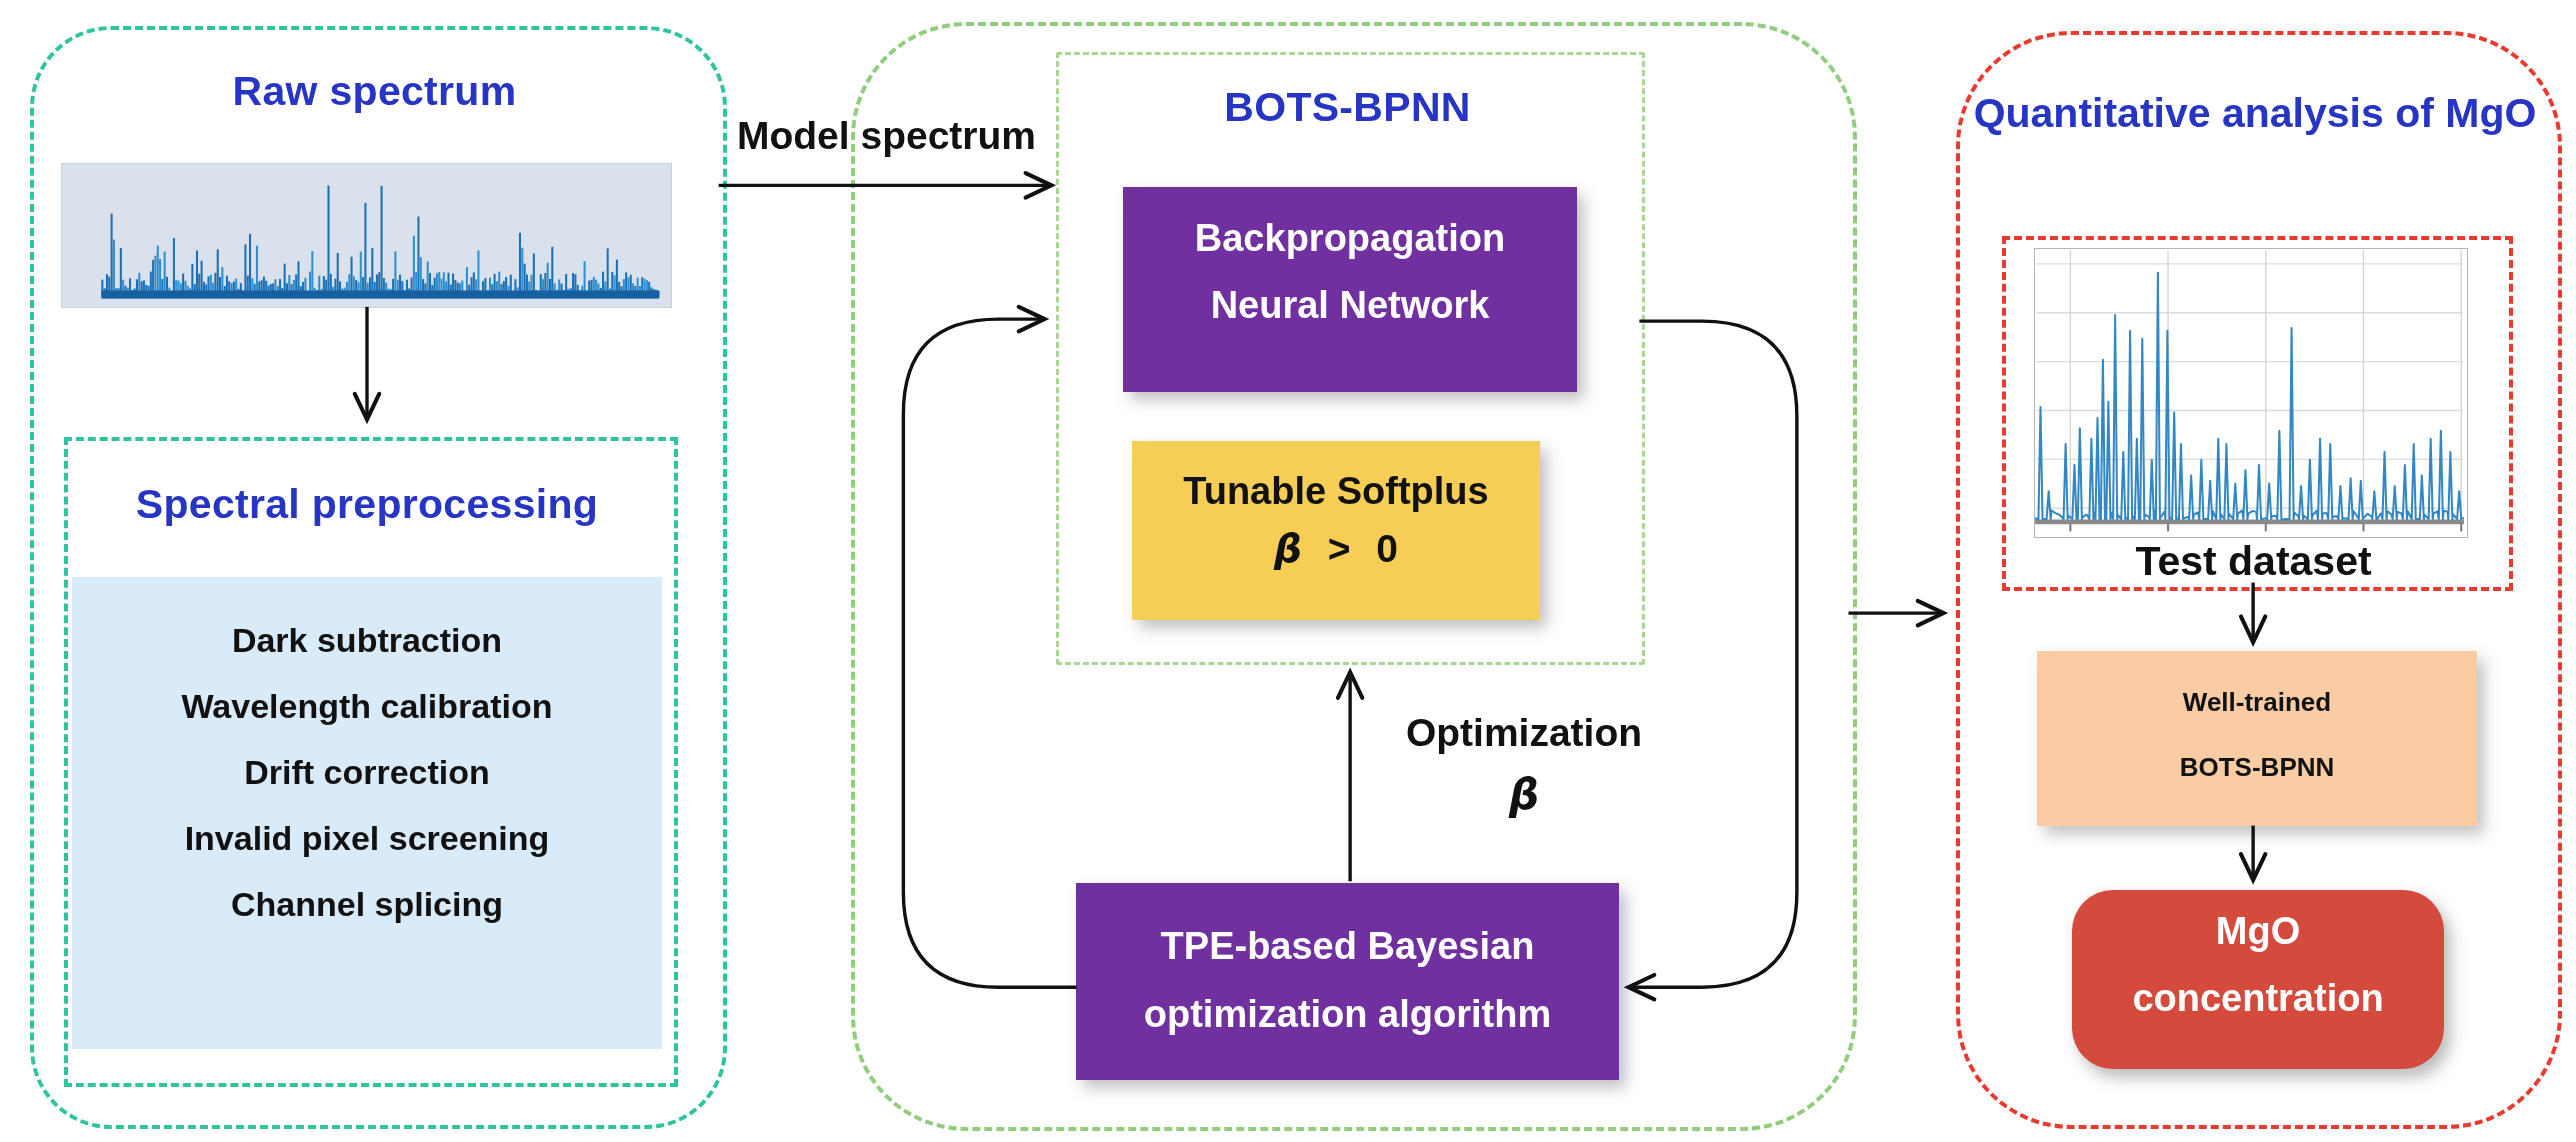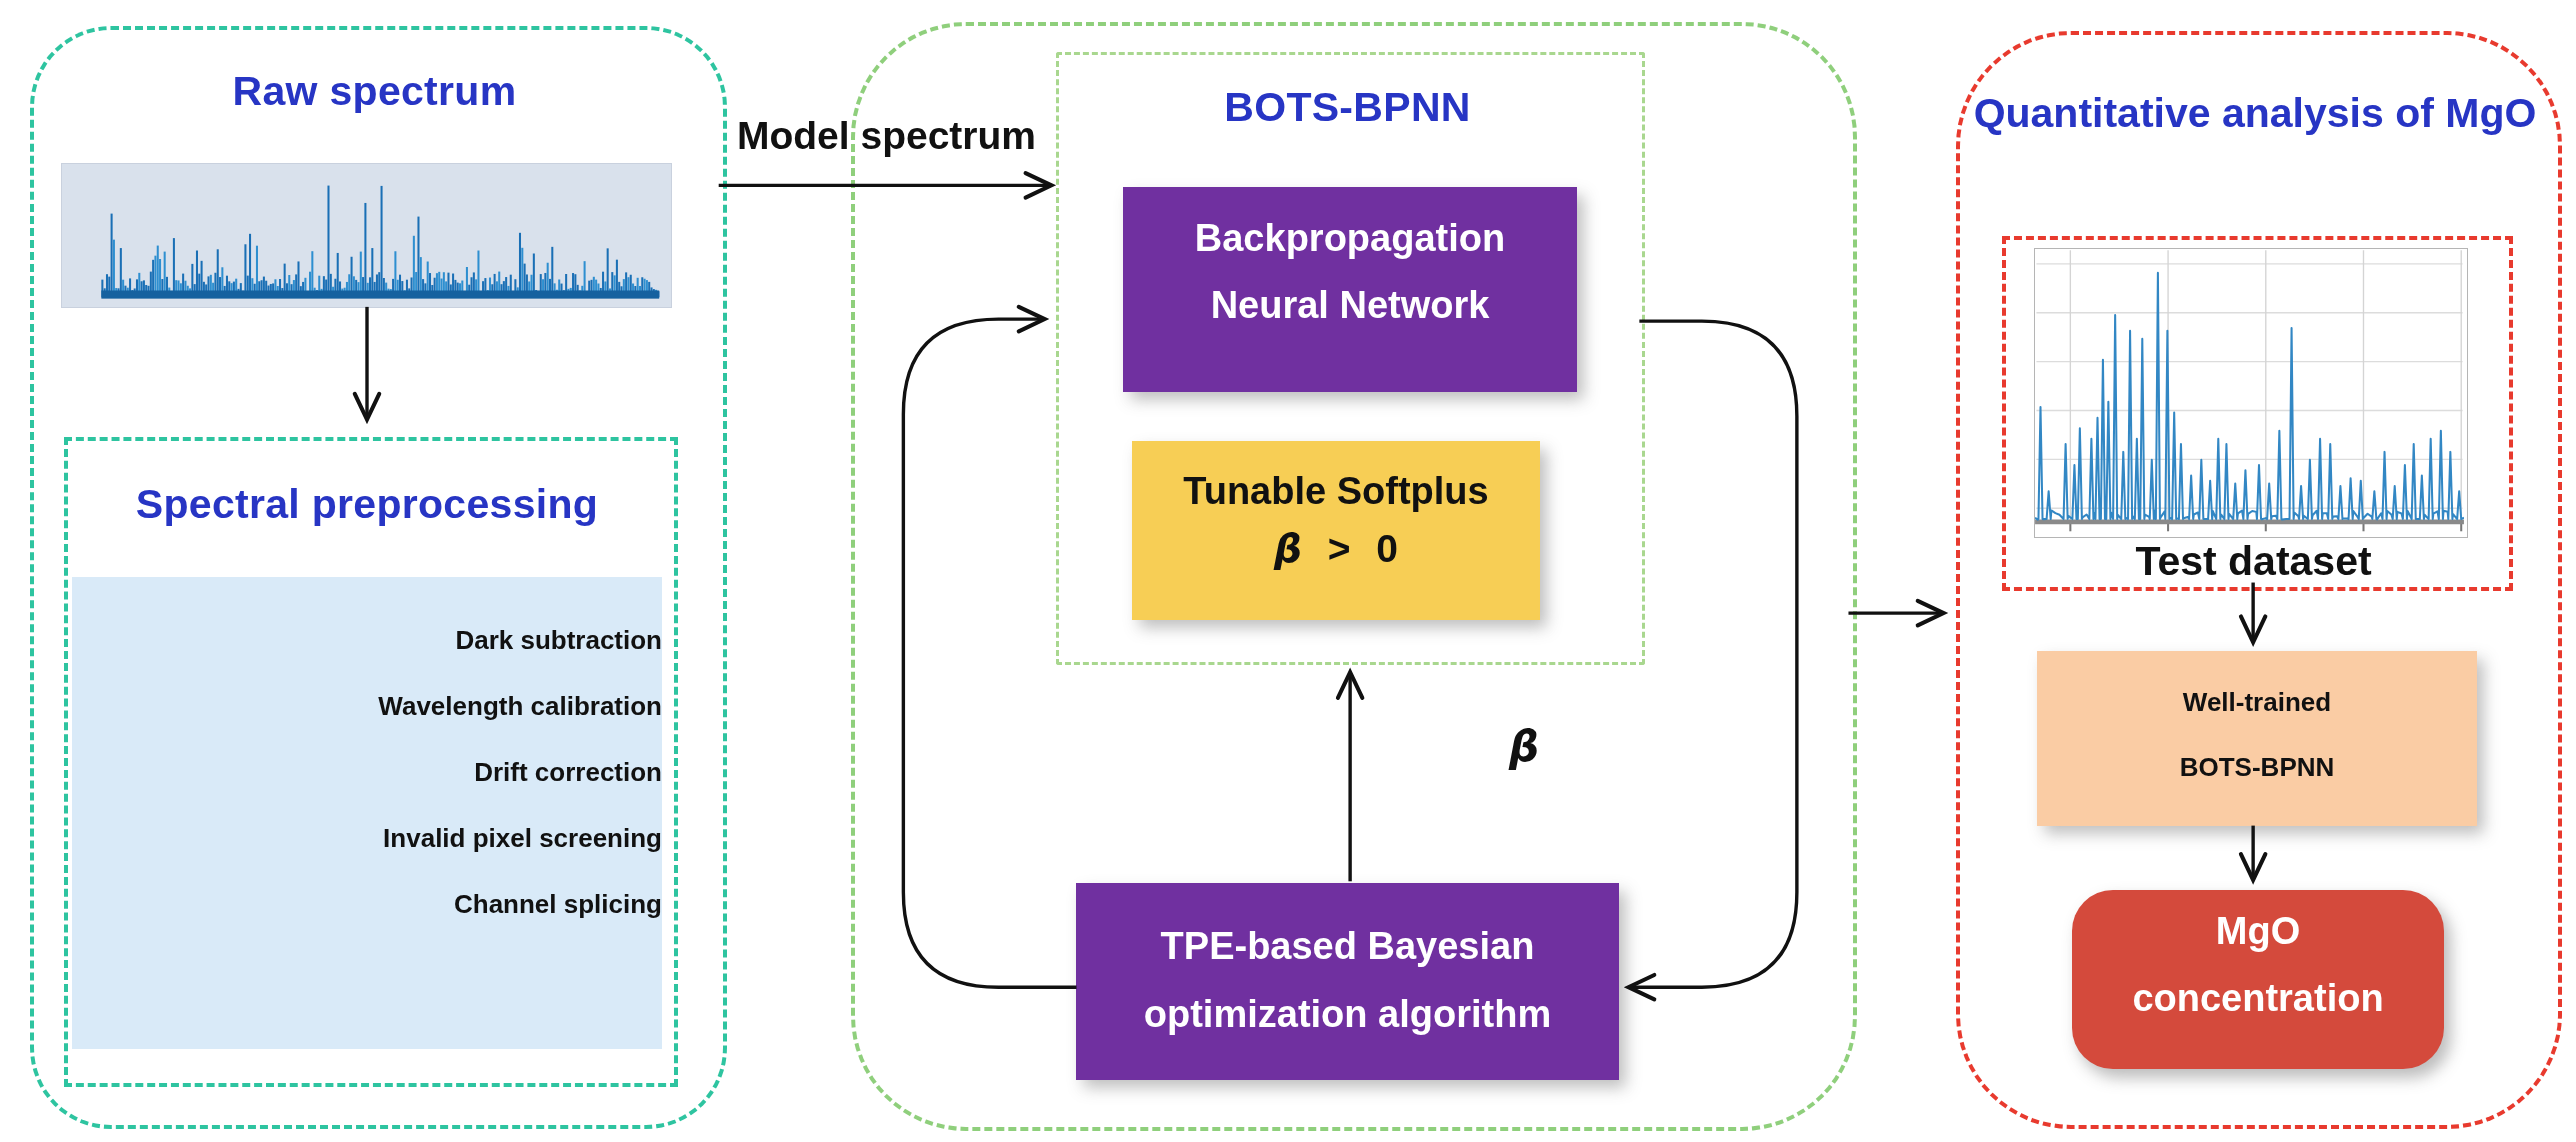--- a/index.html
+++ b/index.html
@@ -21,21 +21,21 @@
   .boxtext{color:#fff;font-size:38px;text-align:center;}
   .line{display:block;}
   #left-outer{left:30px;top:26px;width:689px;height:1095px;border-radius:81px;}
   #raw-title{left:30px;top:68px;width:689px;}
   #raw-spec{left:61px;top:163px;width:609px;height:143px;background:var(--spectrum-bg);
             border:1.4px solid #c9d1de;}
   #prep-box{left:64px;top:437px;width:606px;height:642px;border-radius:0;}
   #prep-title{left:64px;top:481px;width:606px;}
   #prep-fill{left:72px;top:577px;width:590px;height:472px;background:var(--prep-fill);
              padding-top:30px;box-sizing:border-box;}
-  .prep-item{height:66px;line-height:66px;text-align:right;font-size:26px;color:#111;}
+  .prep-item{height:66px;line-height:66px;text-align:center;font-size:34px;color:#111;}
   #training-label{left:683px;top:114px;width:407px;font-size:39px;text-align:center;}
   #mid-outer{left:851px;top:22.4px;width:998px;height:1101px;border-radius:115px;}
   #mid-inner{left:1056px;top:52px;width:583px;height:607px;border-radius:2.7px;}
   #bots-title{left:1056px;top:84px;width:583px;}
   #bpnn-box{left:1123px;top:187px;width:454px;height:205px;background:var(--purple);
             padding-top:17.7px;box-sizing:border-box;text-align:center;}
   #bpnn-box .line{line-height:67px;}
   #softplus-box{left:1132px;top:441px;width:408px;height:179px;background:var(--yellow);
                 padding-top:22px;box-sizing:border-box;color:#111;}
   #softplus-box .l1{line-height:57px;font-size:38px;text-align:center;color:#111;}
@@ -335,20 +335,21 @@
   <span class="line">Backpropagation</span>
   <span class="line">Neural Network</span>
 </div>
 
 <div id="softplus-box" class="abs shadowed">
   <span class="line l1">Tunable Softplus</span>
   <span class="line l2"><span class="beta">β</span> <span>&gt; 0</span></span>
 </div>
 
 <div id="opt-label" class="abs">
+  <span class="line l1">Optimization</span>
   <span class="line l2 beta">β</span>
 </div>
 
 <div id="tpe-box" class="abs shadowed boxtext">
   <span class="line">TPE-based Bayesian</span>
   <span class="line">optimization algorithm</span>
 </div>
 
 <div id="right-outer" class="panel dashed-rd"></div>
 <div id="quant-title" class="abs blue-title">Quantitative analysis of MgO</div>

